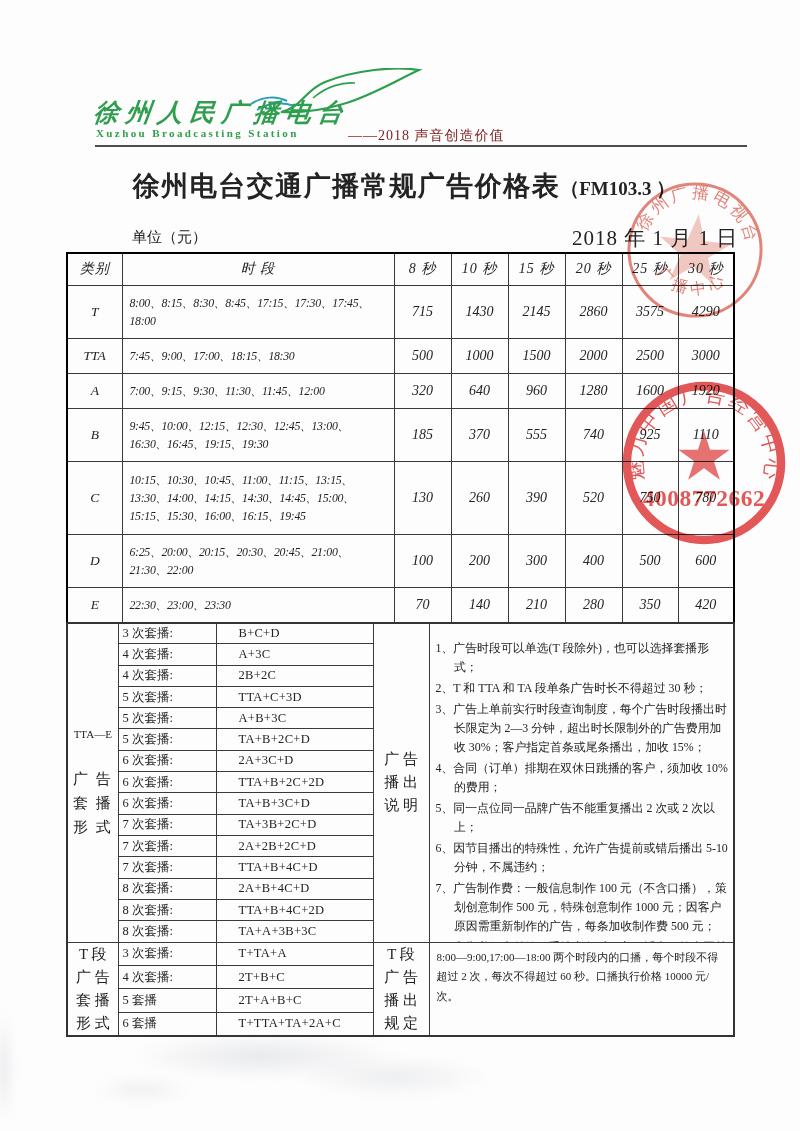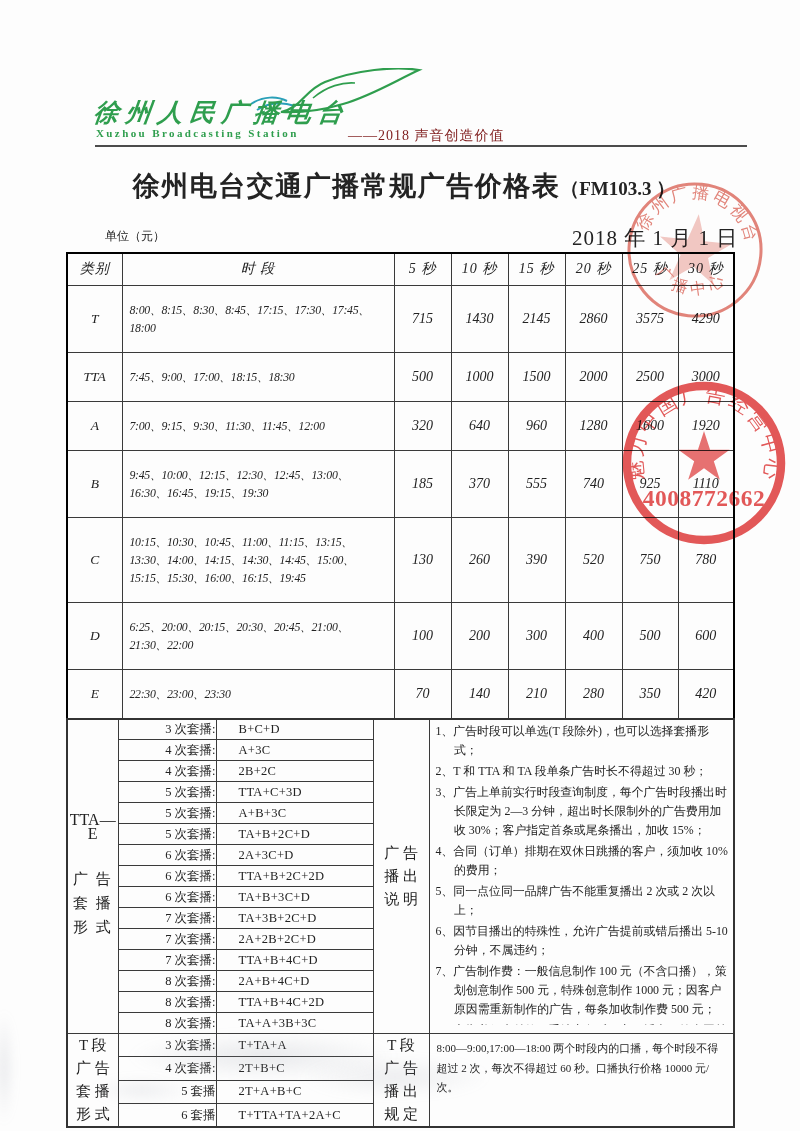--- a/index.html
+++ b/index.html
@@ -13,43 +13,43 @@
   .logo-en{position:absolute;left:96px;top:127px;font-size:11px;font-weight:bold;color:#2f9e4e;
            letter-spacing:2.4px;white-space:nowrap;}
   .tagline{position:absolute;left:348px;top:116px;font-size:14px;color:#7f1d1d;letter-spacing:1px;margin-top:11px;}
   .header-rule{position:absolute;left:95px;top:145px;width:652px;height:2.4px;background:#4c4c4c;}
 
   
   .doc-title{position:absolute;left:0;top:168px;width:800px;text-align:center;
              font-size:27px;font-weight:bold;letter-spacing:1.5px;white-space:nowrap;
              transform:translateX(4px);}
   .doc-title .suffix{font-size:19px;font-weight:bold;letter-spacing:0;}
-  .unit{position:absolute;left:105px;top:228px;font-size:12px;}
+  .unit{position:absolute;left:132px;top:228px;font-size:15px;}
   .date{position:absolute;left:572px;top:224px;font-size:21px;letter-spacing:1px;}
 
   
   .tables{position:absolute;left:66px;top:252px;width:667px;}
   table{border-collapse:collapse;table-layout:fixed;width:667px;}
   td,th{border:1.5px solid #3a3a3a;padding:0;font-weight:normal;overflow:hidden;}
   table.price{border:2px solid #000000;font-style:italic;}
   table.pkg{border:2px solid #333;margin-top:-2px;}
 
   .price th{font-size:14px;letter-spacing:1px;}
   td.cat{text-align:center;font-size:13.5px;font-family:"Liberation Serif","DejaVu Serif",serif;}
-  td.times{font-size:11.8px;letter-spacing:-0.3px;line-height:18px;padding:15px 7px;
+  td.times{font-size:11.8px;letter-spacing:-0.3px;line-height:18px;padding:8px 7px;
            white-space:pre;text-align:left;}
   td.num{text-align:center;font-size:14px;}
 
   td.vlab{text-align:center;vertical-align:middle;font-size:15px;line-height:23px;white-space:pre-line;}
-  .vtop{display:block;font-size:16px;letter-spacing:0;line-height:14px;margin-bottom:3px;}
+  .vtop{display:block;font-size:11px;letter-spacing:0;line-height:14px;margin-bottom:3px;}
   .vmain{display:block;font-size:15px;line-height:24px;letter-spacing:2px;white-space:pre-line;}
-  td.cnt{font-size:12.5px;text-align:right;padding-left:10px;}
+  td.cnt{font-size:12.5px;text-align:left;padding-left:4px;}
   td.combo{font-size:12.5px;text-align:left;padding-left:22px;letter-spacing:0.3px;}
   td.notes{vertical-align:top;text-align:left;}
-  .notes-inner{height:303px;overflow:hidden;padding:2px 5px 0 6px;font-family:Liberation Serif, serif;}
+  .notes-inner{height:303px;overflow:hidden;padding:15px 5px 0 6px;font-family:Liberation Serif, serif;}
   .note{font-size:11.9px;line-height:19px;padding-left:1.55em;text-indent:-1.55em;margin:0 0 2px 0;}
   .reg{font-size:11px;line-height:19.5px;padding:5px 7px;}
 
   
   .stamp{position:absolute;pointer-events:none;mix-blend-mode:multiply;}
   .stamp-station{left:620px;top:175px;opacity:0.82;transform:rotate(6deg);}
   .stamp-agency{left:609px;top:368px;opacity:0.9;}
   .stamp text{font-family:"Liberation Serif","DejaVu Serif",serif;}
 
   
@@ -93,21 +93,21 @@
           <col style="width:57px">
           <col style="width:57px">
           <col style="width:57px">
           <col style="width:56px">
           <col style="width:56px">
         </colgroup>
       <tbody>
           <tr style="height:32px">
         <th>类别</th>
         <th>时 段</th>
-        <th>5 秒</th>
+        <th>8 秒</th>
         <th>10 秒</th>
         <th>15 秒</th>
         <th>20 秒</th>
         <th>25 秒</th>
         <th>30 秒</th>
       </tr>
       <tr style="height:38px">
         <td class="cat">T</td>
         <td class="times">8:00、8:15、8:30、8:45、17:15、17:30、17:45、
 18:00</td>

